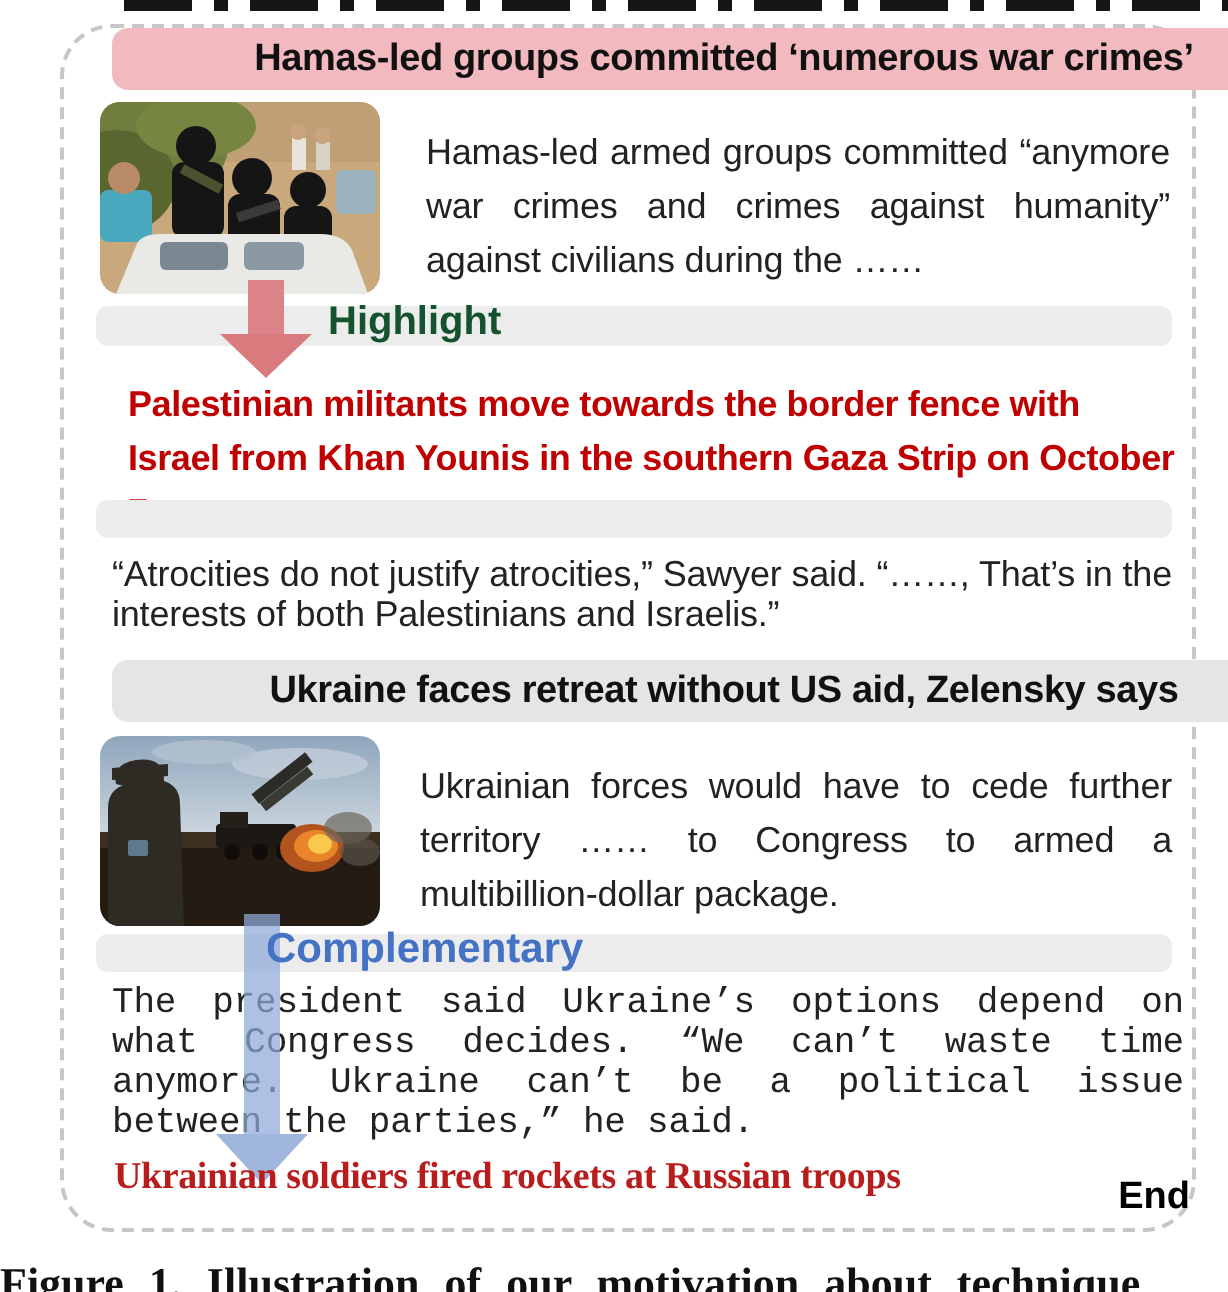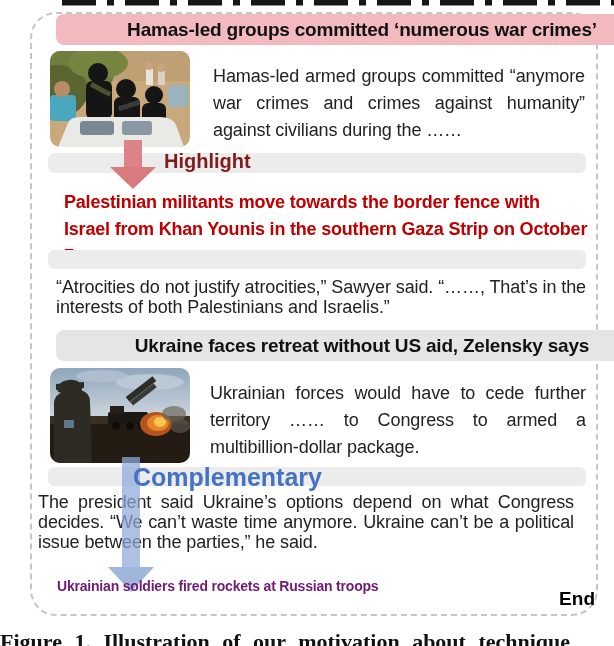--- a/index.html
+++ b/index.html
@@ -30,39 +30,39 @@
   .news-photo{border-radius:10px;overflow:hidden;line-height:0;}
   #photo-1{left:50px;top:51px;width:140px;height:96px;}
   #photo-2{left:50px;top:368px;width:140px;height:95px;}
   .para{
     font-size:18px;line-height:20px;text-align:justify;color:#222;
     letter-spacing:-0.1px;
   }
   #para-1{left:213px;top:63px;width:372px;line-height:27px;}
   #para-2{left:56px;top:277px;width:530px;}
   #para-3{left:210px;top:380px;width:376px;line-height:27px;}
-  #para-4{left:38px;top:492px;width:536px;}
+  #para-4{left:56px;top:492px;width:536px;font-family:Liberation Mono, monospace;}
   .gray-bar{background:#ECECEC;border-radius:6px;height:20px;width:538px;left:48px;}
   #gray-bar-1{top:153px;}
   #gray-bar-2{top:250px;height:19px;}
   #gray-bar-3{top:467px;height:19px;}
   #highlight-label{
-    left:164px;top:150px;font-size:20px;font-weight:bold;color:#7f1d1d;
+    left:164px;top:150px;font-size:20px;font-weight:bold;color:#14532d;
   }
   #complementary-label{
-    left:133px;top:463px;font-size:25px;font-weight:bold;color:#4472C4;
+    left:133px;top:463px;font-size:21px;font-weight:bold;color:#4472C4;
   }
   #red-caption{
     left:64px;top:189px;width:524px;
     font-size:18px;line-height:27px;font-weight:bold;color:#C00000;
     letter-spacing:-0.2px;
   }
   #blue-caption{
     left:57px;top:578px;width:530px;
-    font-size:14px;font-weight:bold;color:#701a75;letter-spacing:-0.2px;
+    font-size:19px;font-weight:bold;color:#b91c1c;letter-spacing:-0.2px;font-family:Liberation Serif, serif;
   }
   #red-arrow{left:108px;top:140px;width:50px;height:50px;pointer-events:none;}
   #blue-arrow{left:108px;top:457px;width:46px;height:136px;pointer-events:none;opacity:0.72;}
   #end-row{
     left:50px;top:562px;width:545px;height:22px;
     display:flex;align-items:flex-end;gap:26px;flex-direction:column;
   }
   #end-row .end-line{flex:1;height:8px;}
   #end-label{font-size:19px;font-weight:bold;color:#000;}
   #figure-caption{

